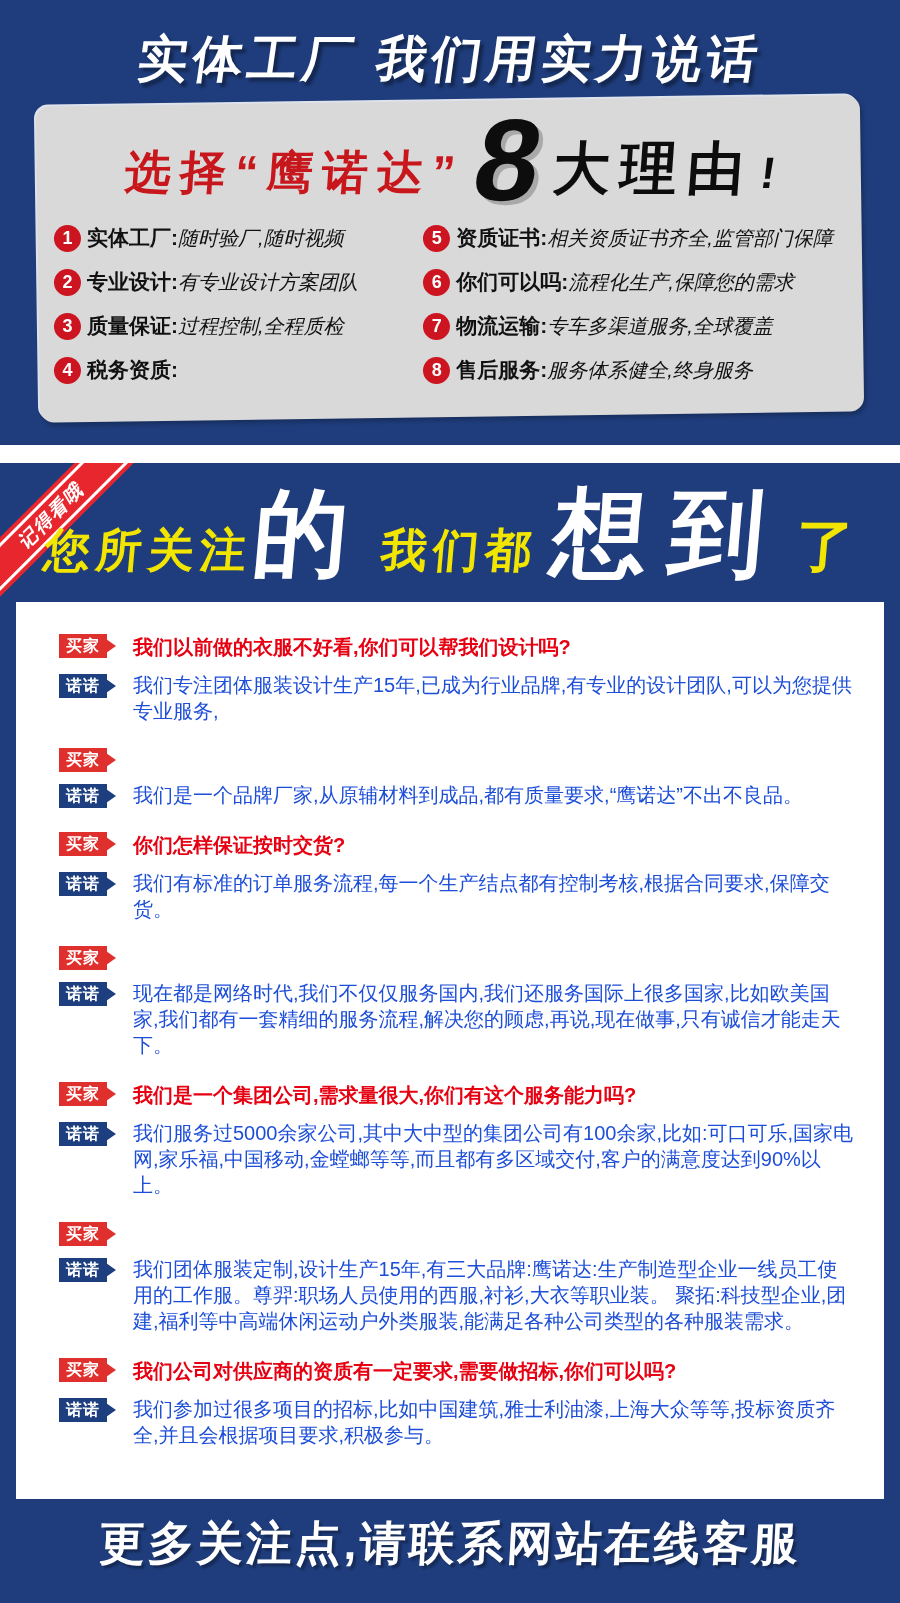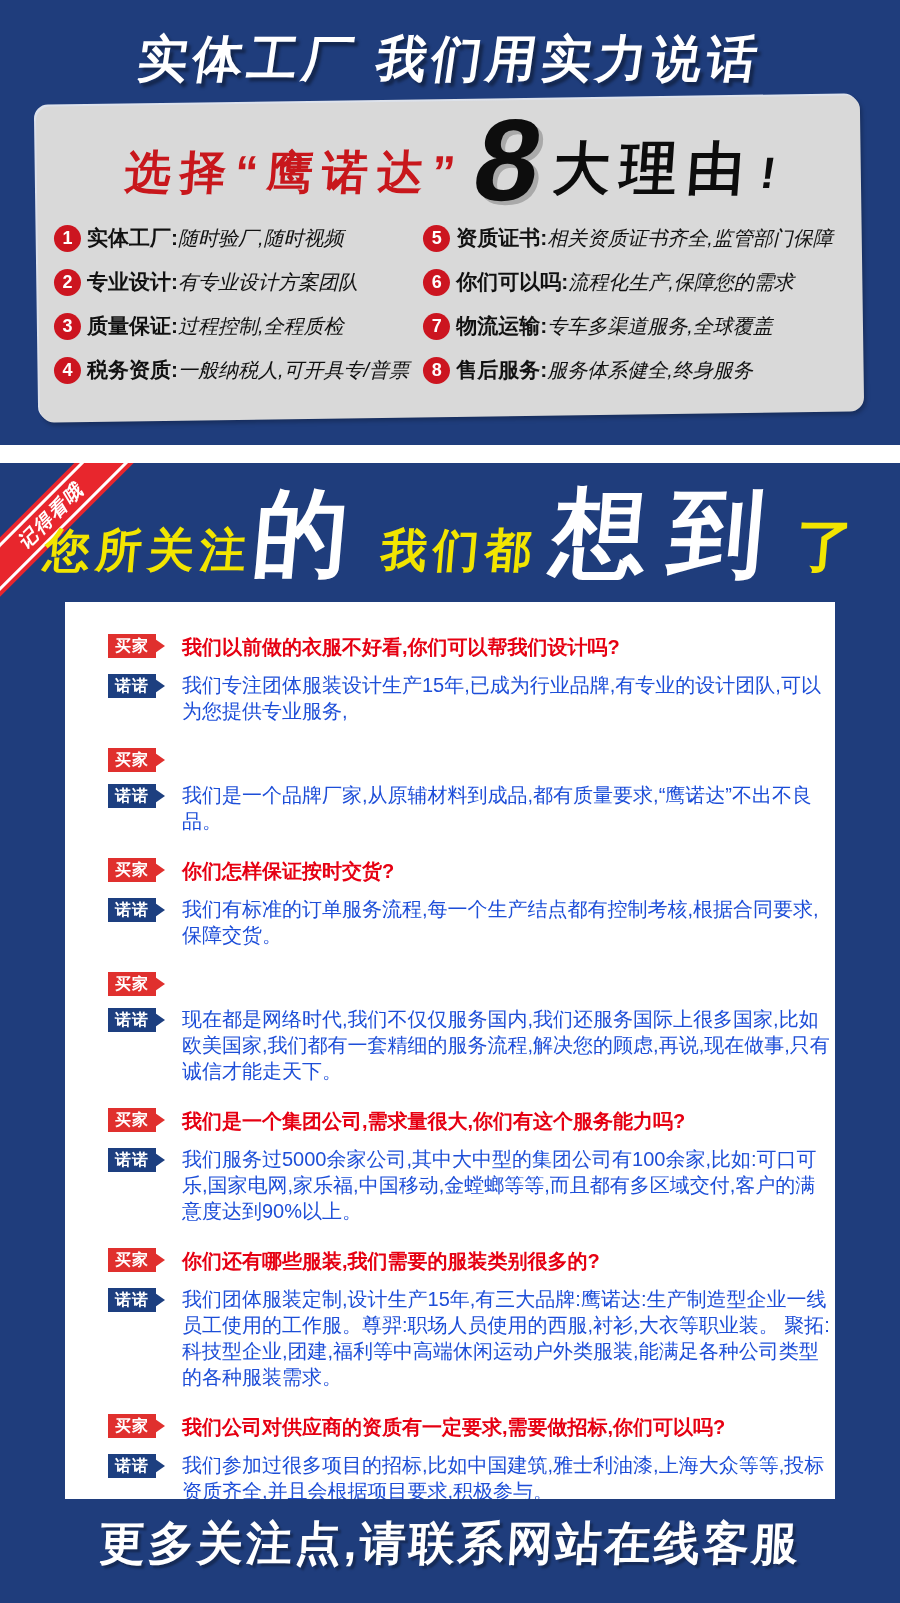--- a/index.html
+++ b/index.html
@@ -55,21 +55,21 @@
     display:flex; align-items:center; justify-content:center;
     color:#fff; font-weight:bold; font-style:italic; font-size:19px; letter-spacing:2px;
   }
   .focus-line { margin-top:20px; text-align:center; white-space:nowrap; transform:skewX(-5deg); line-height:100px; height:105px; }
   .fl-y { color:#f2e500; font-size:46px; font-weight:bold; letter-spacing:6px; }
   .fl-w { color:#ffffff; font-size:95px; font-weight:bold; }
   .fl-w2 { color:#ffffff; font-size:95px; font-weight:bold; letter-spacing:22px; margin-left:14px; }
   .fl-sp { margin-left:34px; }
   .fl-end { color:#f2e500; font-size:58px; font-weight:bold; margin-left:10px; }
 
-  .qa-box { width:770px; height:897px; margin:14px auto 0; background:#ffffff; padding:30px 0 0; overflow:hidden; }
+  .qa-box { width:868px; height:897px; margin:14px auto 0; background:#ffffff; padding:30px 0 0; overflow:hidden; }
   .qa-pair { margin-bottom:22px; }
   .qa-row { display:flex; align-items:flex-start; padding-left:43px; }
   .qa-row.q { margin-bottom:10px; }
   .tag {
     position:relative; flex:0 0 auto; margin-right:26px; margin-top:2px;
     color:#fff; font-weight:bold; font-size:16px; line-height:24px;
     padding:0 7px; letter-spacing:1px;
   }
   .tag::after {
     content:""; position:absolute; right:-9px; top:50%; transform:translateY(-50%);
@@ -117,21 +117,20 @@
               <span class="reason-desc">有专业设计方案团队</span>
             </div>
             <div class="reason-item">
               <span class="num-badge">3</span>
               <span class="reason-label">质量保证:</span>
               <span class="reason-desc">过程控制,全程质检</span>
             </div>
             <div class="reason-item">
               <span class="num-badge">4</span>
               <span class="reason-label">税务资质:</span>
-              <span class="reason-desc">一般纳税人,可开具专/普票</span>
             </div>
           </div>
           <div class="reasons-col col-right">
             <div class="reason-item">
               <span class="num-badge">5</span>
               <span class="reason-label">资质证书:</span>
               <span class="reason-desc">相关资质证书齐全,监管部门保障</span>
             </div>
             <div class="reason-item">
               <span class="num-badge">6</span>
@@ -216,21 +215,20 @@
         </div>
         <div class="qa-row">
           <span class="tag tag-seller">诺诺</span>
           <span class="a-text">我们服务过5000余家公司,其中大中型的集团公司有100余家,比如:可口可乐,国家电网,家乐福,中国移动,金螳螂等等,而且都有多区域交付,客户的满意度达到90%以上。</span>
         </div>
       </div>
 
       <div class="qa-pair">
         <div class="qa-row q">
           <span class="tag tag-buyer">买家</span>
-          <span class="q-text">你们还有哪些服装,我们需要的服装类别很多的?</span>
         </div>
         <div class="qa-row">
           <span class="tag tag-seller">诺诺</span>
           <span class="a-text">我们团体服装定制,设计生产15年,有三大品牌:鹰诺达:生产制造型企业一线员工使用的工作服。尊羿:职场人员使用的西服,衬衫,大衣等职业装。 聚拓:科技型企业,团建,福利等中高端休闲运动户外类服装,能满足各种公司类型的各种服装需求。</span>
         </div>
       </div>
 
       <div class="qa-pair">
         <div class="qa-row q">
           <span class="tag tag-buyer">买家</span>

